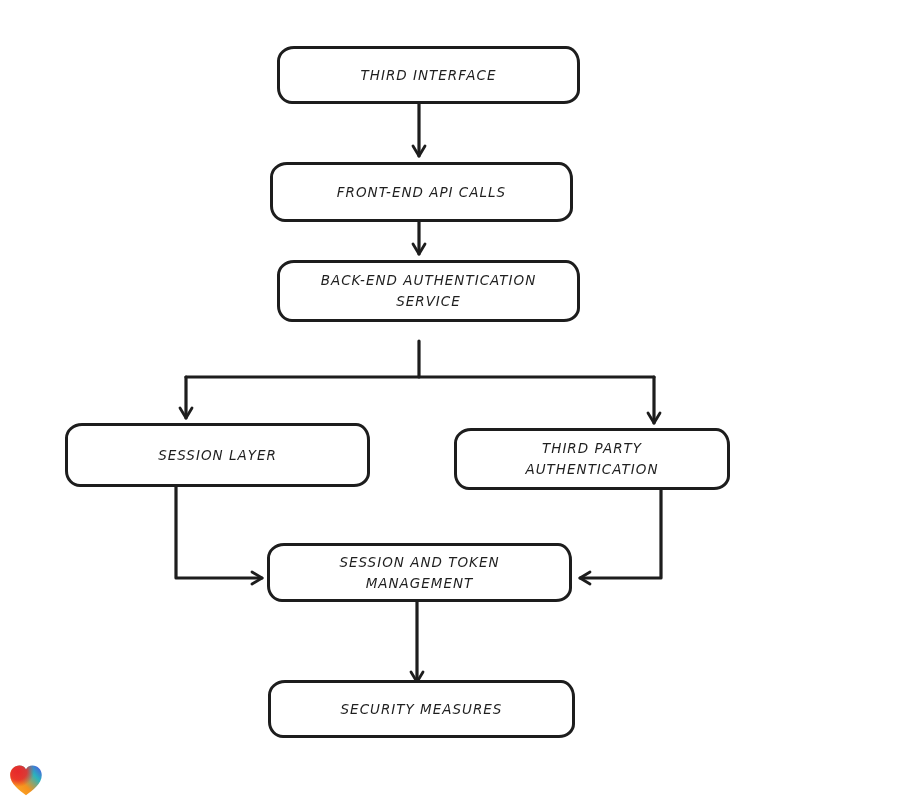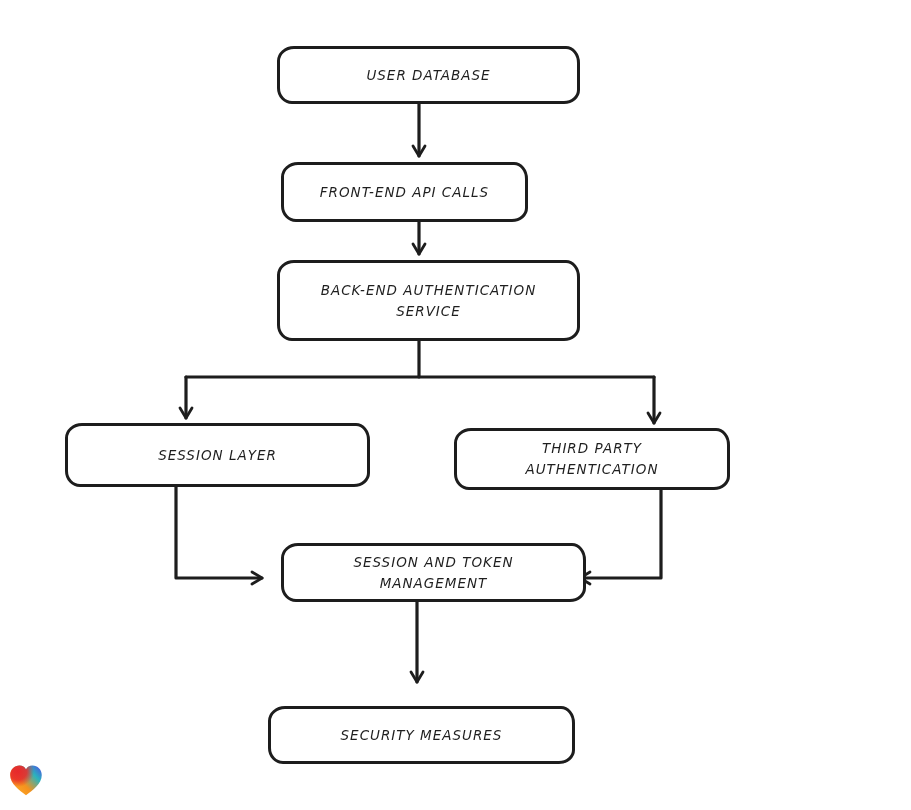--- a/index.html
+++ b/index.html
@@ -45,26 +45,26 @@
     font-style: italic;
     font-size: 13.5px;
     font-weight: normal;
     letter-spacing: 1px;
     line-height: 1.55;
     color: #1f1f1f;
     white-space: pre-line;
   }
   
   #n-user-interface            { left:277px; top:46px;  width:303px; height:58px; }
-  #n-front-end-api-calls       { left:281px; top:162px; width:247px; height:60px; }
-  #n-back-end-auth-service     { left:277px; top:260px; width:303px; height:81px; }
+  #n-front-end-api-calls       { left:270px; top:162px; width:303px; height:60px; }
+  #n-back-end-auth-service     { left:277px; top:260px; width:303px; height:62px; }
   #n-database-layer            { left:65px;  top:423px; width:305px; height:64px; }
   #n-third-party-auth          { left:454px; top:428px; width:276px; height:62px; }
-  #n-session-token-management  { left:281px; top:543px; width:305px; height:59px; }
-  #n-security-measures         { left:268px; top:706px; width:307px; height:58px; }
+  #n-session-token-management  { left:267px; top:543px; width:305px; height:59px; }
+  #n-security-measures         { left:268px; top:680px; width:307px; height:58px; }
 
   .logo {
     position: absolute;
     left: 8px;
     top: 763px;
     width: 36px;
     height: 34px;
   }
 </style>
 </head>
@@ -89,21 +89,21 @@
     <path class="edge" d="M654,377 L654,423" marker-end="url(#ah)"></path>
 
     <path class="edge" d="M176,487 L176,578 L262,578" marker-end="url(#ah)"></path>
 
     <path class="edge" d="M661,490 L661,578 L580,578" marker-end="url(#ah)"></path>
 
     <path class="edge" d="M417,602 L417,682" marker-end="url(#ah)"></path>
   </svg>
 
   <div class="node" id="n-user-interface">
-    <span class="node-label">USER DATABASE</span>
+    <span class="node-label">THIRD INTERFACE</span>
   </div>
 
   <div class="node" id="n-front-end-api-calls">
     <span class="node-label">FRONT-END API CALLS</span>
   </div>
 
   <div class="node" id="n-back-end-auth-service">
     <span class="node-label">BACK-END AUTHENTICATION
 SERVICE</span>
   </div>

